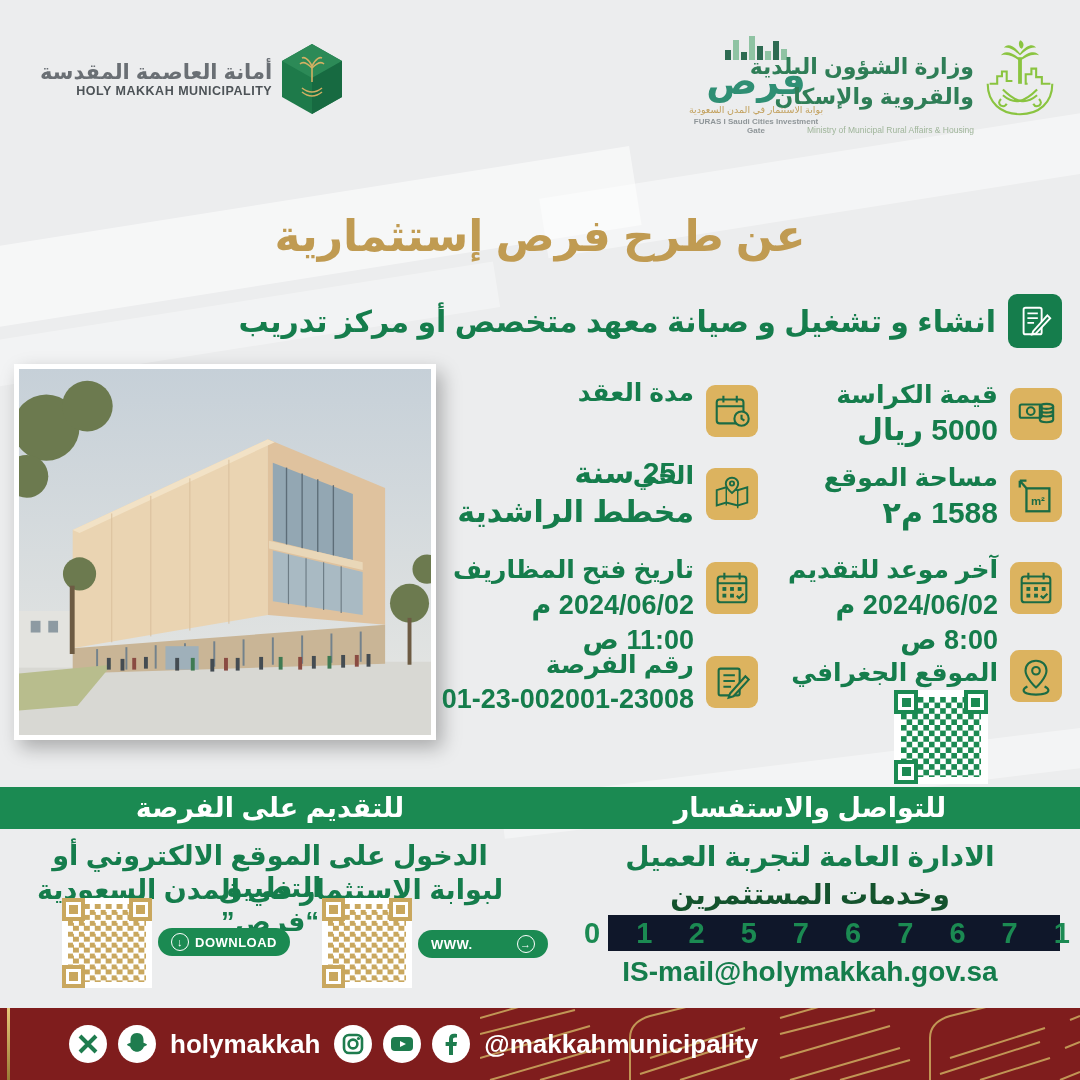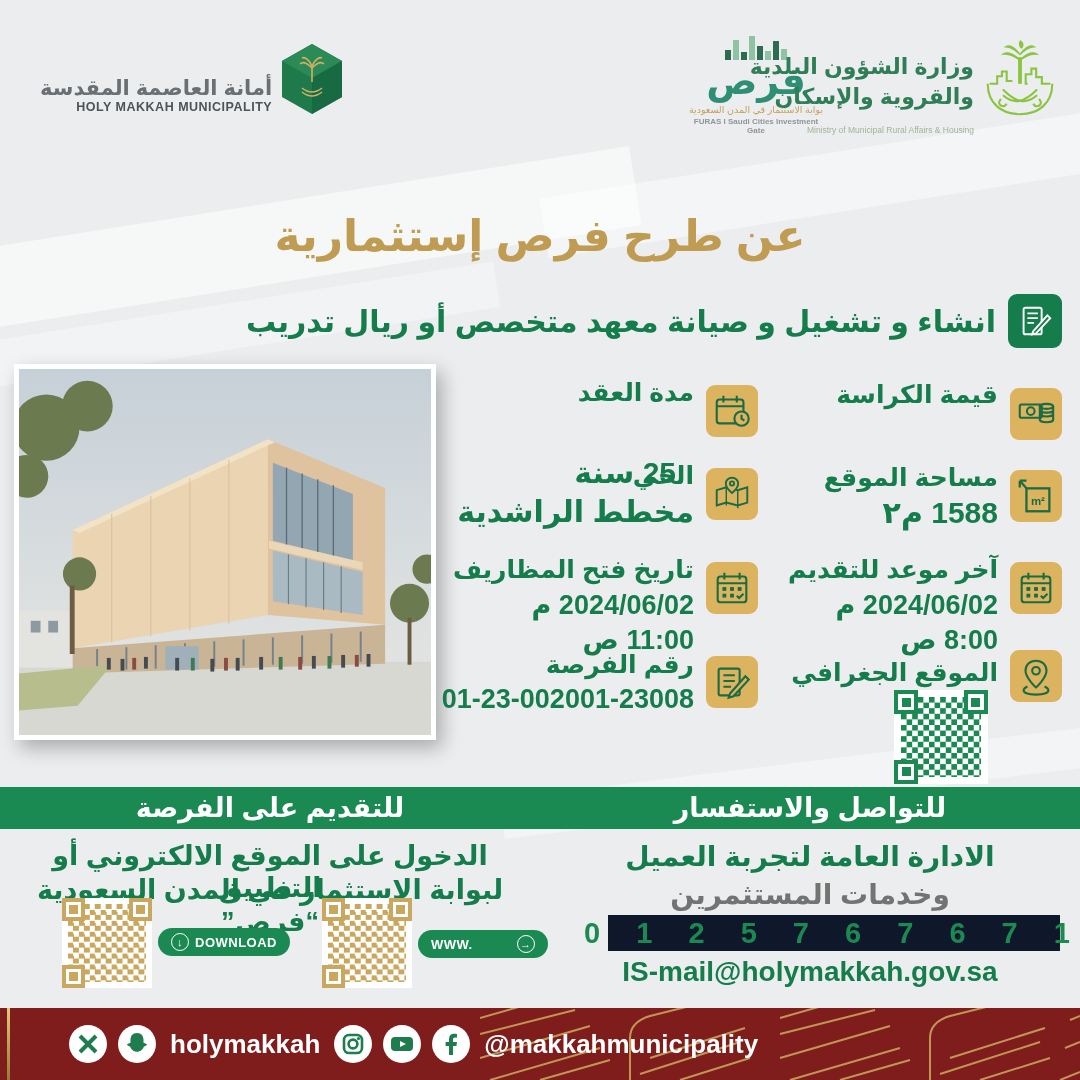--- a/index.html
+++ b/index.html
@@ -7,21 +7,21 @@
   .poster{position:relative;width:1080px;height:1080px;margin:0 auto;background:#ecedee;overflow:hidden;}
 
   
   .deco{position:absolute;background:#fff;opacity:.55;pointer-events:none;}
   .chev1{width:760px;height:80px;left:-120px;top:205px;transform:rotate(-9deg);}
   .chev2{width:560px;height:46px;left:-60px;top:305px;transform:rotate(-9deg);opacity:.35;}
   .chev3{width:620px;height:60px;right:-80px;top:150px;transform:rotate(-9deg);opacity:.45;}
   .chev4{width:640px;height:40px;right:-60px;top:760px;transform:rotate(-7deg);opacity:.4;}
 
   
-  .logo-makkah{position:absolute;left:40px;top:44px;display:flex;align-items:flex-end;gap:10px;}
+  .logo-makkah{position:absolute;left:40px;top:44px;display:flex;align-items:center;gap:10px;}
   .mk-text{text-align:right;direction:rtl;}
   .mk-text .ar{color:#6a6f74;font-size:21px;font-weight:bold;}
   .mk-text .en{color:#4d5357;font-size:12.5px;font-weight:bold;letter-spacing:.5px;}
   .mk-cube{width:60px;height:70px;position:relative;}
 
   .logo-furas{position:absolute;left:686px;top:36px;width:140px;text-align:center;}
   .furas-sky{display:flex;align-items:flex-end;justify-content:center;gap:2px;height:24px;}
   .furas-sky i{display:block;width:6px;background:#2e6b52;}
   .furas-sky i.lt{background:#8fc3a3;}
   .furas-name{color:#2f8f74;font-size:38px;font-weight:bold;line-height:1;margin-top:2px;}
@@ -69,21 +69,21 @@
 
   
   .apply-l1{position:absolute;left:0;width:540px;top:840px;text-align:center;direction:rtl;color:#157d4c;font-size:27px;font-weight:bold;}
   .apply-l2{position:absolute;left:0;width:540px;top:874px;text-align:center;direction:rtl;color:#157d4c;font-size:27px;font-weight:bold;}
   .badge{position:absolute;background:#1b8a52;color:#fff;border-radius:999px;font-size:13px;font-weight:bold;
          display:flex;align-items:center;gap:6px;padding:5px 13px;letter-spacing:.5px;}
   .badge .circ{display:flex;align-items:center;justify-content:center;width:16px;height:16px;border:1.5px solid #fff;border-radius:50%;font-size:11px;line-height:1;}
 
   
   .contact-l1{position:absolute;left:560px;width:500px;top:840px;text-align:center;direction:rtl;color:#157d4c;font-size:28px;font-weight:bold;}
-  .contact-l2{position:absolute;left:560px;width:500px;top:878px;text-align:center;direction:rtl;color:#737373;font-size:28px;font-weight:bold;}
+  .contact-l2{position:absolute;left:560px;width:500px;top:878px;text-align:center;direction:rtl;color:#14532d;font-size:28px;font-weight:bold;}
   .phone-band{position:absolute;left:608px;top:915px;width:452px;height:36px;background:#0f172a;
               display:flex;align-items:center;justify-content:center;}
   .phone{direction:ltr;color:#1b8a52;font-size:29px;font-weight:bold;letter-spacing:14px;white-space:nowrap;}
   .email{position:absolute;left:560px;width:500px;top:956px;text-align:center;direction:ltr;color:#157d4c;font-size:28px;font-weight:bold;}
 
   
   .footer{position:absolute;left:0;right:0;top:1008px;height:72px;background:#7f1d1d;overflow:hidden;}
   .footer .goldline{position:absolute;left:7px;top:0;bottom:0;width:3px;background:linear-gradient(#e8c87a,#9a7a35);}
   .social-row{position:absolute;left:68px;top:16px;display:flex;align-items:center;gap:9px;}
   .sicon{width:40px;height:40px;}
@@ -164,21 +164,21 @@
   <div class="headline2">عن طرح فرص إستثمارية</div>
 
   <div class="subtitle-row">
     <div class="subtitle-icon">
       <svg viewBox="0 0 40 40" width="38" height="38" stroke="#fff" stroke-width="2" fill="none">
         <rect x="8" y="6" width="19" height="28" rx="2"></rect>
         <path d="M12 12 h11 M12 17 h11 M12 22 h7"></path>
         <path d="M18 31 L33 14 l3 3 L21 33 l-4 1 z" fill="#157d4c"></path>
       </svg>
     </div>
-    <div class="subtitle-text">انشاء و تشغيل و صيانة معهد متخصص أو ريال تدريب</div>
+    <div class="subtitle-text">انشاء و تشغيل و صيانة معهد متخصص أو مركز تدريب</div>
   </div>
 
   <div class="building">
     <svg viewBox="0 0 422 375" preserveAspectRatio="none">
       <defs>
         <linearGradient id="sky" x1="0" y1="0" x2="0" y2="1">
           <stop offset="0" stop-color="#c6d0d8"></stop>
             <stop offset="1" stop-color="#e8e8e4"></stop>
         </linearGradient>
       </defs>
@@ -273,20 +273,21 @@
 
   <div class="f-icon" style="right:18px;top:388px;">
     <svg viewBox="0 0 44 44" width="42" height="42" stroke="#1b6b44" stroke-width="2.2" fill="none">
       <rect x="5" y="12" width="23" height="14" rx="2"></rect>
         <circle cx="16.5" cy="19" r="4"></circle>
       <ellipse cx="33" cy="14" rx="7" ry="2.6"></ellipse>
         <path d="M26 14 v14 M40 14 v14 M26 18 a7,2.6 0 0 0 14,0 M26 22 a7,2.6 0 0 0 14,0 M26 28 a7,2.6 0 0 0 14,0"></path>
     </svg>
   </div>
   <div class="f-label" style="right:82px;top:380px;">قيمة الكراسة</div>
+  <div class="f-value" style="right:82px;top:412px;">5000 ريال</div>
 
   <div class="f-icon" style="right:18px;top:470px;">
     <svg viewBox="0 0 44 44" width="42" height="42">
       <rect x="12" y="14" width="24" height="24" fill="none" stroke="#1b6b44" stroke-width="2.4"></rect>
       <path d="M12 14 L5 6 M5 6 h7 M5 6 v7" stroke="#1b6b44" stroke-width="2.4" fill="none"></path>
       <text x="24" y="31" text-anchor="middle" font-size="12" font-weight="bold" fill="#1b6b44">m²</text>
     </svg>
   </div>
   <div class="f-label" style="right:82px;top:463px;">مساحة الموقع</div>
   <div class="f-value" style="right:82px;top:495px;">1588 م٢</div>

